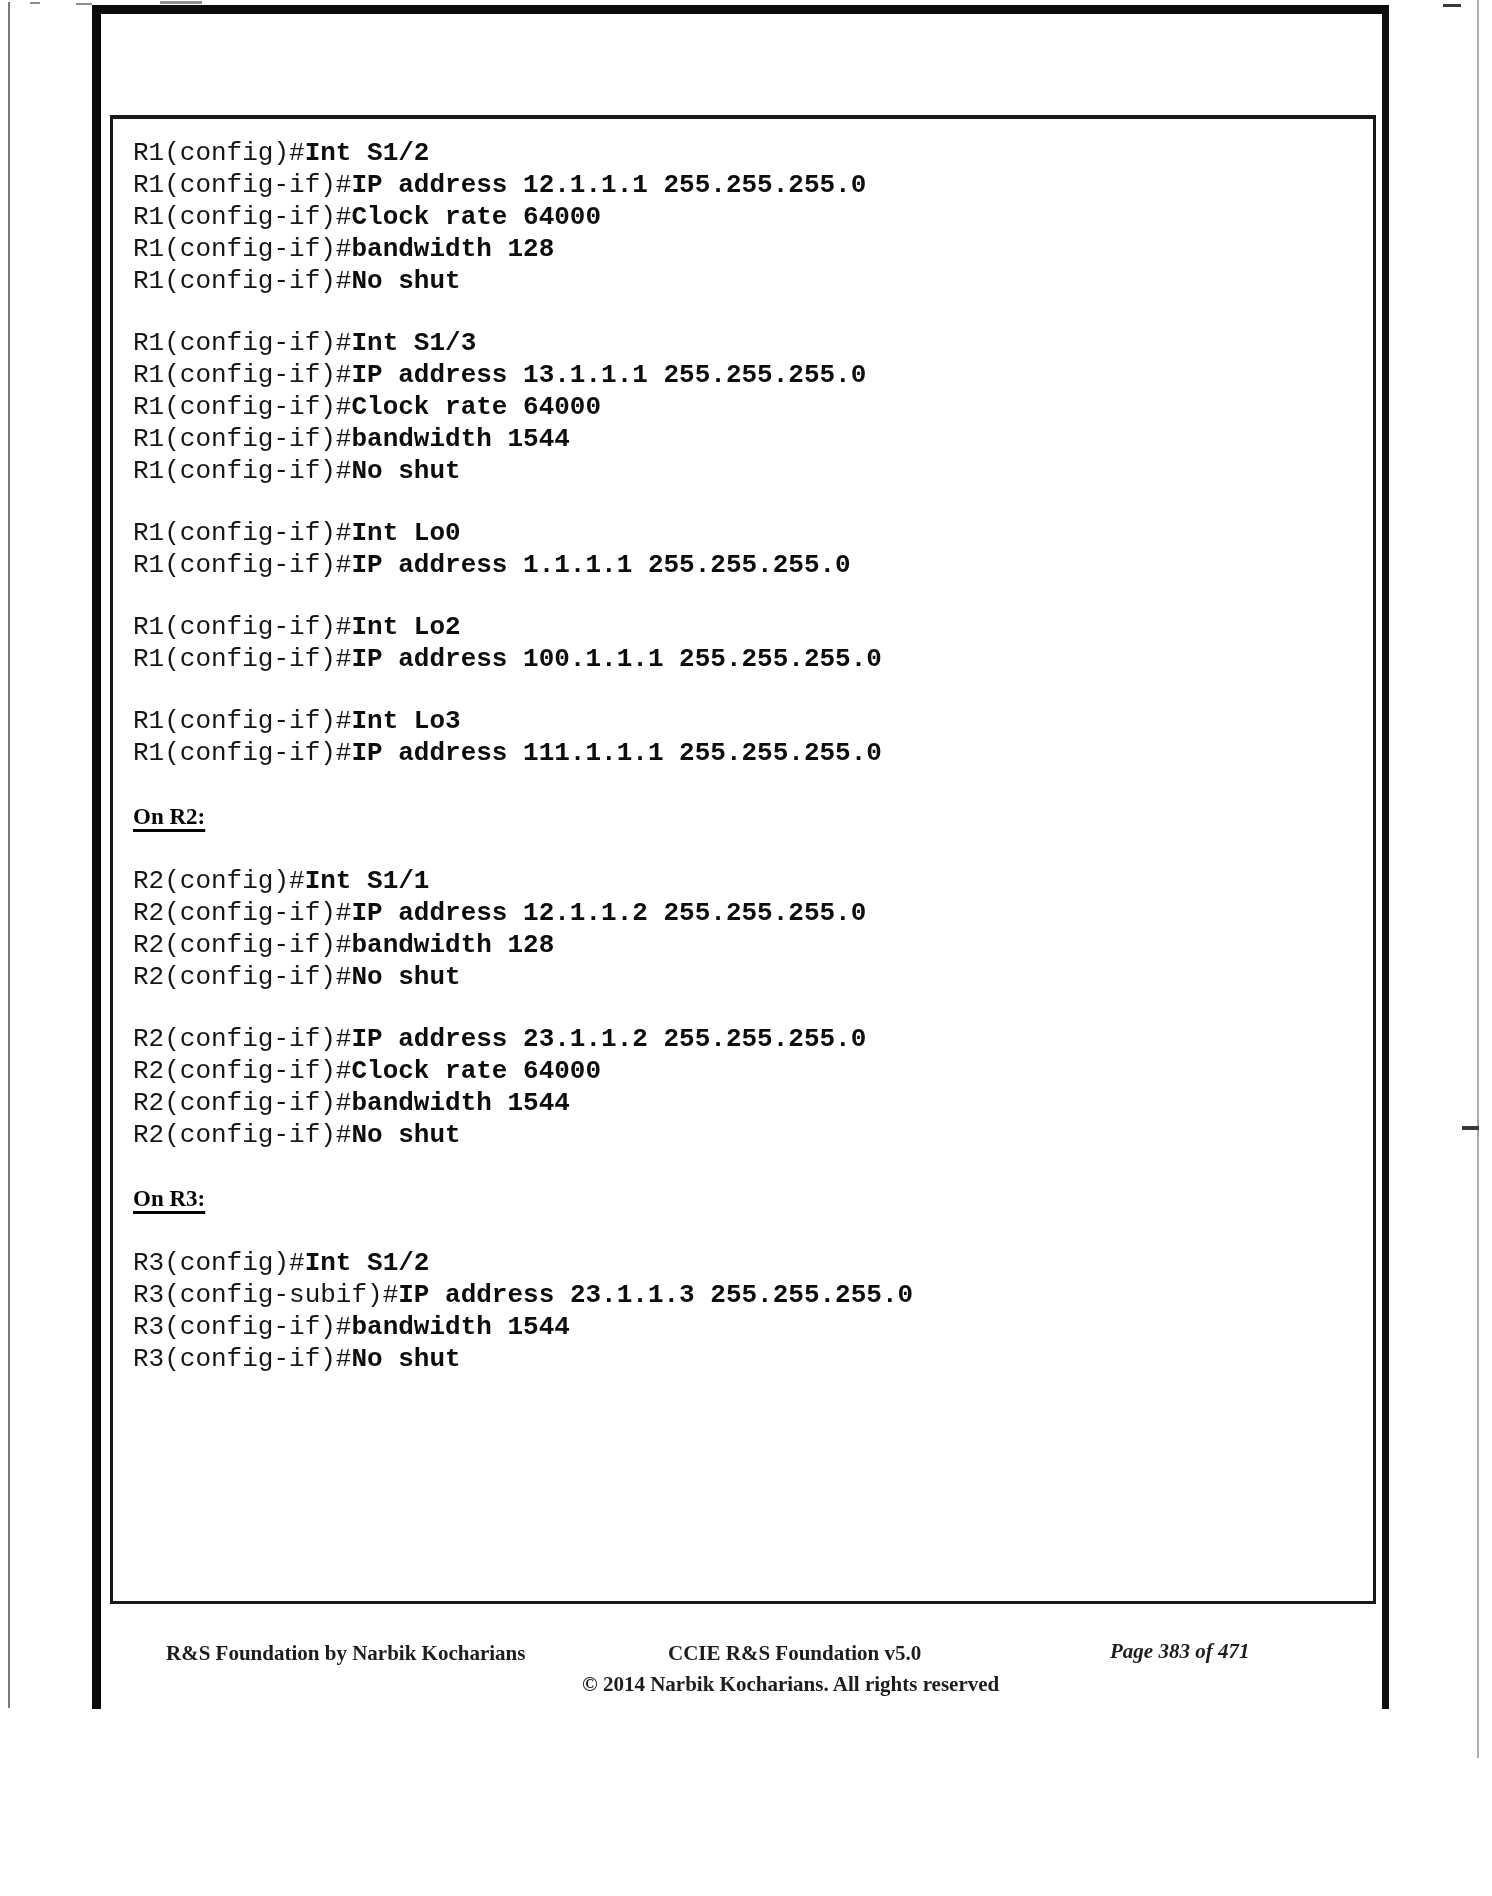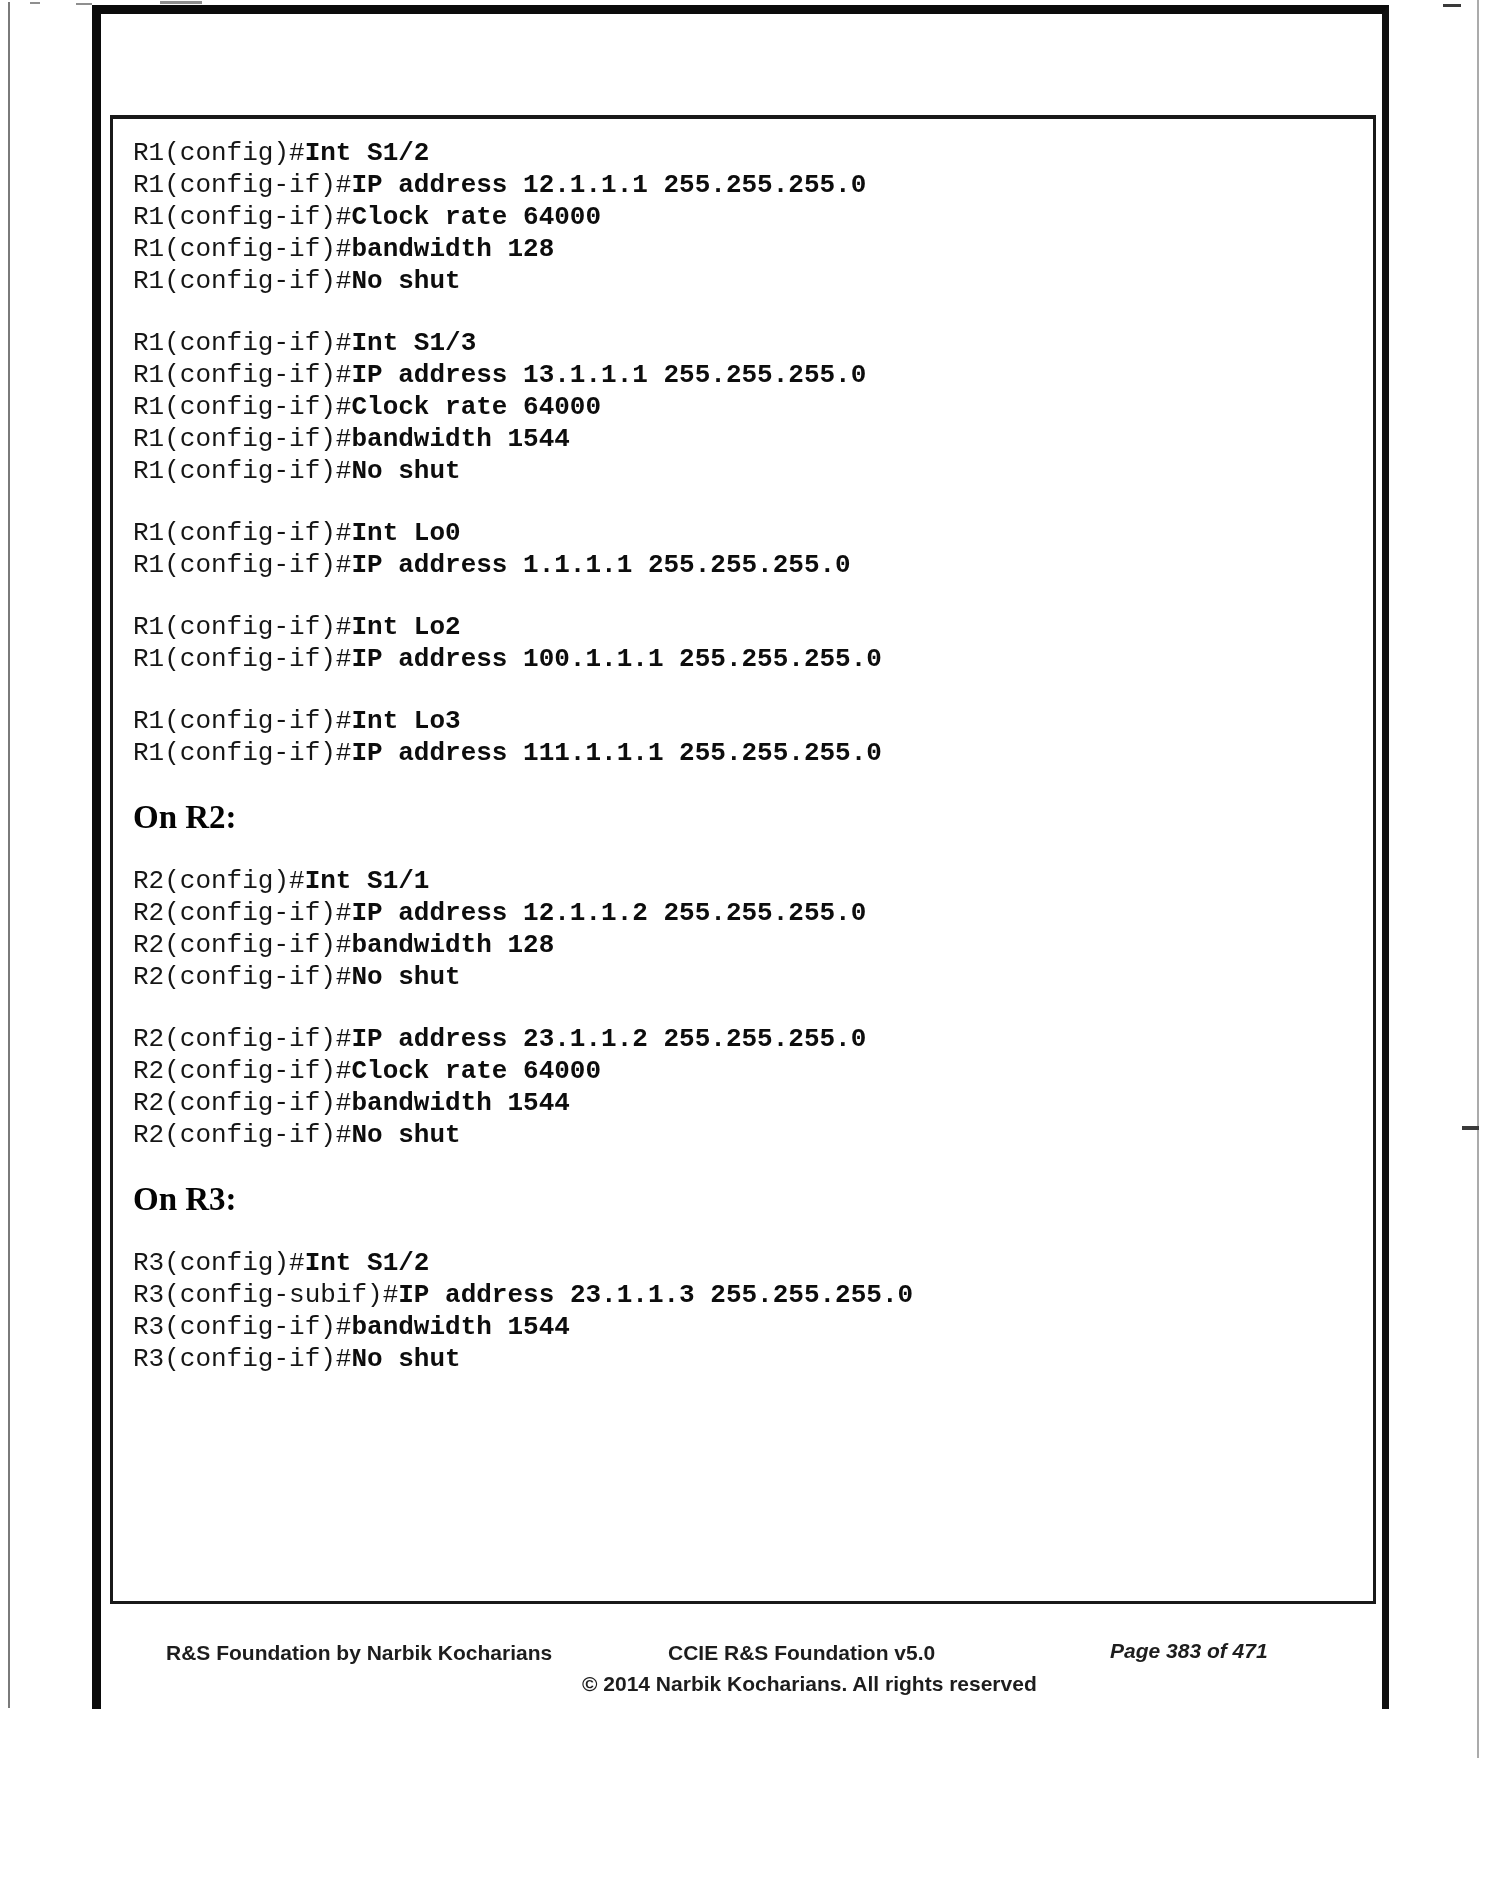--- a/index.html
+++ b/index.html
@@ -66,32 +66,33 @@
     font-size: 26px;
     line-height: 32px;
     color: #161616;
     white-space: pre;
     letter-spacing: 0px;
   }
   .code-line .prompt { font-weight: 400; }
   .code-line .cmd { font-weight: 700; color: #0d0d0d; }
   .heading {
     font-family: "Liberation Serif", "DejaVu Serif", serif;
-    font-size: 33px;
+    font-size: 23px;
     font-weight: 700;
     color: #040404;
     line-height: 36px;
     margin: 4px 0 30px 0;
+    text-decoration: underline;
     text-decoration-thickness: 2.5px;
     text-underline-offset: 5px;
   }
   
   .footer-text {
     position: absolute;
-    font-family: Liberation Sans, sans-serif;
+    font-family: Liberation Serif, serif;
     font-weight: 700;
     font-size: 21px;
     color: #1d1d1d;
     white-space: nowrap;
   }
   .footer-left   { left: 166px;  top: 1641px; }
   .footer-center { left: 668px;  top: 1641px; }
   .footer-page   { left: 1110px; top: 1639px; font-style: italic; }
   .footer-copy   { left: 544px;  top: 1672px; margin-left: 38px; }
 </style>

